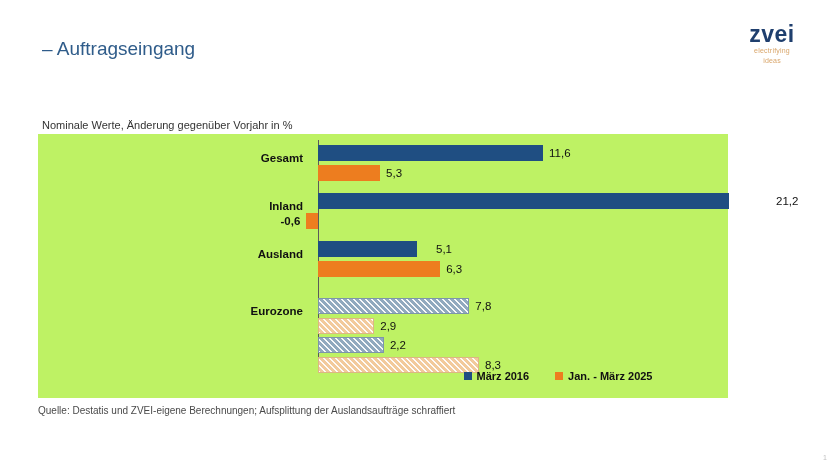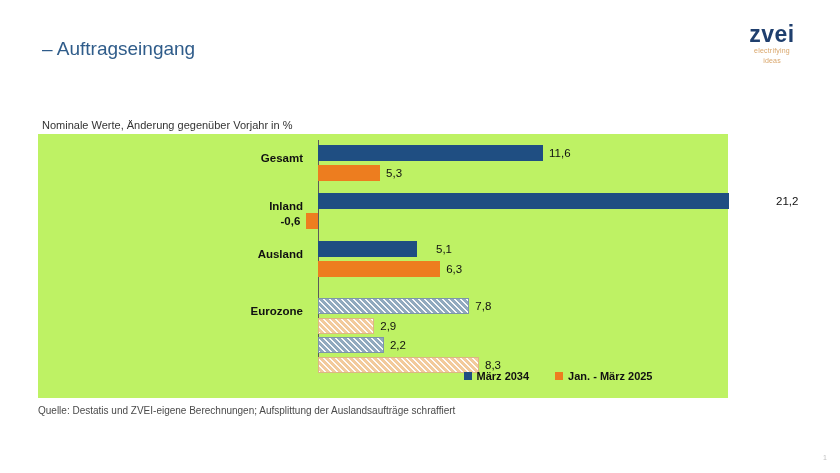--- a/index.html
+++ b/index.html
@@ -271,21 +271,21 @@
           <div class="bar-value row-a" style="left: 351.96px;">2,2</div>
           <div class="bar row-b orange-hatch" style="left: 280px; width: 161.02px;"></div>
           <div class="bar-value row-b" style="left: 447.02px;">8,3</div>
         </div>
       </div>
     </div>
 
   <div class="legend">
     <div class="legend-item">
       <span class="legend-swatch blue"></span>
-      <span>März 2034</span>
+      <span>März 2016</span>
     </div>
     <div class="legend-item">
       <span class="legend-swatch orange"></span>
       <span>Jan. - März 2025</span>
     </div>
   </div>
 </div>
 
 <div class="source-note">Quelle: Destatis und ZVEI-eigene Berechnungen; Aufsplittung der Auslandsaufträge schraffiert</div>
 <div class="page-number">1</div>

